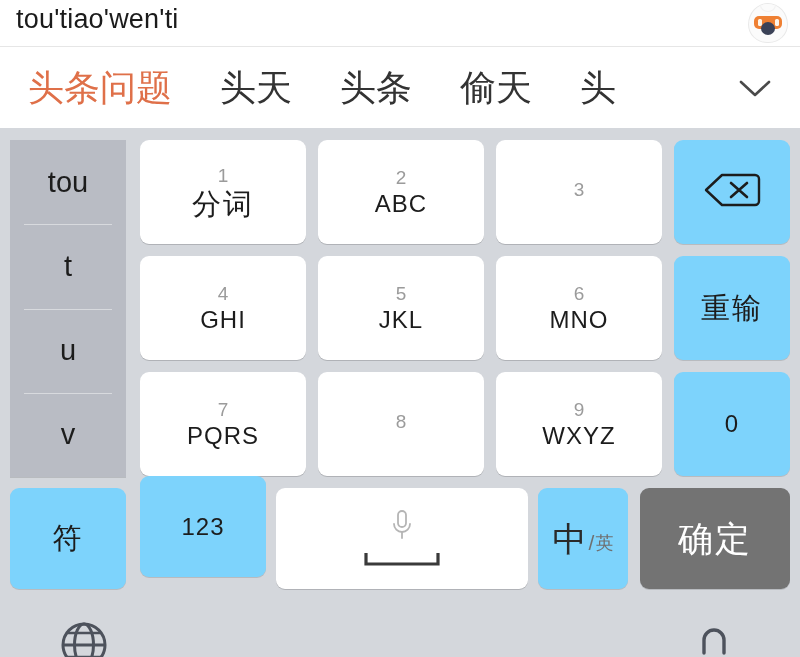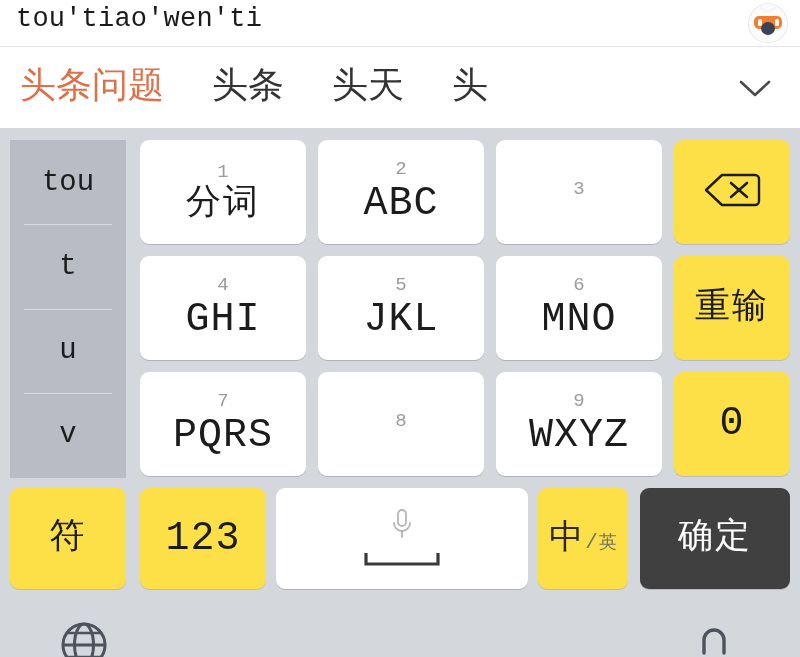--- a/index.html
+++ b/index.html
@@ -11,21 +11,20 @@
     height: 657px;
     overflow: hidden;
     font-family: "Liberation Sans", "DejaVu Sans", sans-serif;
     background: #d4d7dc;
     -webkit-font-smoothing: antialiased;
   }
   #app {
     position: relative;
     width: 800px;
     height: 657px;
-    font-family: Liberation Mono, monospace;
   }
 
   
   .compose-bar {
     position: absolute;
     left: 0; top: 0;
     width: 800px;
     height: 47px;
     background: #ffffff;
     border-bottom: 1px solid #e6e6e6;
@@ -111,21 +110,21 @@
     white-space: nowrap;
   }
   .cand {
     flex: 0 0 auto;
     font-size: 36px;
     color: #333333;
     padding: 0 24px;
     line-height: 81px;
     height: 81px;
   }
-  .cand:first-child { padding-left: 20px; }
+  .cand:first-child { padding-left: 28px; }
   .cand.selected { color: #df7049; }
   .cand-expand {
     position: absolute;
     right: 0; top: 0;
     width: 90px;
     height: 81px;
     background: #ffffff;
     display: flex;
     align-items: center;
     justify-content: center;
@@ -149,43 +148,43 @@
     flex-direction: column;
     align-items: center;
     justify-content: center;
     user-select: none;
   }
   .key.white {
     background: #ffffff;
     box-shadow: 0 1px 0 rgba(0,0,0,0.17);
   }
   .key.gray {
-    background: #fde047;
+    background: #7dd3fc;
     box-shadow: 0 1px 0 rgba(0,0,0,0.13);
     align-items: center;
   }
   .key.accent {
-    background: #404040;
+    background: #737373;
     box-shadow: 0 1px 0 rgba(0,0,0,0.13);
   }
   .key .knum {
     font-size: 19px;
     color: #9b9b9b;
     line-height: 1;
     margin-bottom: 5px;
     font-weight: 300;
   }
   .key .klabel {
-    font-size: 40px;
+    font-size: 24px;
     color: #1c1c1c;
     line-height: 1;
     font-weight: 300;
     letter-spacing: 1px;
   }
-  .key.cjk .klabel { font-size: 35px; letter-spacing: 2px; }
+  .key.cjk .klabel { font-size: 29px; letter-spacing: 2px; }
   .key.accent .klabel { color: #ffffff; font-size: 35px; letter-spacing: 2px; }
 
   
   .py-col {
     position: absolute;
     left: 10px;
     top: 12px;
     width: 116px;
     height: 337px;
     background: #b9bcc4;
@@ -266,22 +265,23 @@
       <div class="band"></div>
       <div class="eye l"></div>
       <div class="eye r"></div>
       <div class="nose"></div>
     </div>
   </div>
 
   <div class="cand-bar">
     <div class="cand-list" id="cand-list">
         <div class="cand selected">头条问题</div>
+        <div class="cand">头天</div>
         <div class="cand">头条</div>
-        <div class="cand">头天</div>
+        <div class="cand">偷天</div>
         <div class="cand">头</div>
       </div>
     <div class="cand-expand">
       <span>
         <svg width="40" height="24" viewBox="0 0 40 24" aria-hidden="true">
           <path d="M6 6 L20 19 L34 6" fill="none" stroke="#4a4a4a" stroke-width="2.6" stroke-linecap="round" stroke-linejoin="round"></path>
         </svg>
       </span>
     </div>
   </div>
@@ -342,21 +342,21 @@
       <span class="knum">9</span>
       <span class="klabel">WXYZ</span>
     </div>
     <div class="key gray" style="left:674px; top:244px; width:116px; height:104px;">
       <span class="klabel">0</span>
     </div>
 
     <div class="key gray cjk" style="left:10px; top:360px; width:116px; height:101px;">
       <span class="klabel">符</span>
     </div>
-    <div class="key gray" style="left:140px; top:360px; width:126px; height:101px;">
+    <div class="key gray" style="left:140px; top:348px; width:126px; height:101px;">
       <span class="klabel">123</span>
     </div>
     <div class="key white" style="left:276px; top:360px; width:252px; height:101px;">
       <span class="space-inner">
         <span class="mic-icon">
           <svg width="30" height="38" viewBox="0 0 30 38" aria-hidden="true">
             <rect x="11" y="4" width="8" height="16" rx="4" fill="none" stroke="#b5b5b5" stroke-width="1.8"></rect>
             <path d="M7 17 a8 8 0 0 0 16 0" fill="none" stroke="#b5b5b5" stroke-width="1.8" stroke-linecap="round"></path>
             <path d="M15 25 V31" fill="none" stroke="#b5b5b5" stroke-width="1.8" stroke-linecap="round"></path>
           </svg>

